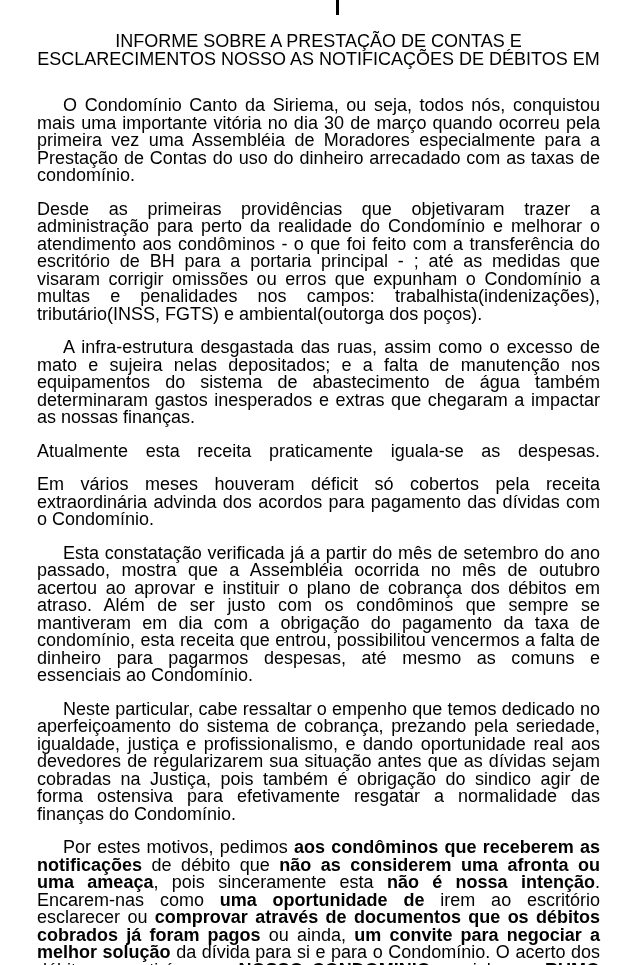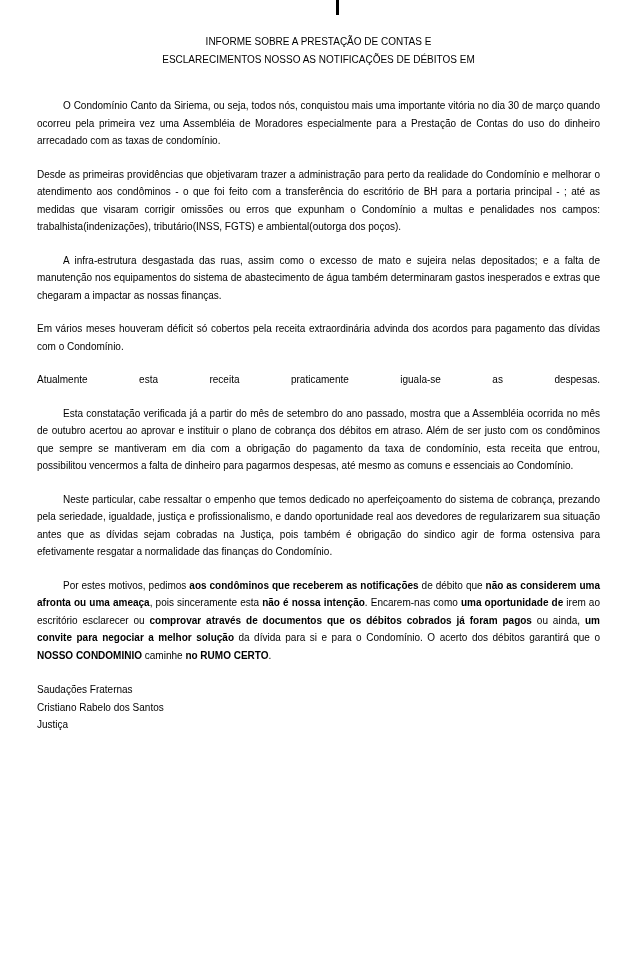--- a/index.html
+++ b/index.html
@@ -2,21 +2,21 @@
 <html><head>
 <meta charset="utf-8">
 <style>
   html, body { margin: 0; padding: 0; background: #ffffff; }
   .page {
     position: relative;
     width: 625px;
     height: 965px;
     background: #ffffff;
     font-family: "Liberation Sans", "DejaVu Sans", sans-serif;
-    font-size: 10px;
+    font-size: 18px;
     line-height: 17.5px;
     color: #000000;
     overflow: hidden;
   }
   .cursor-mark {
     position: absolute;
     left: 336px;
     top: 0;
     width: 3px;
     height: 15px;
@@ -46,22 +46,22 @@
   <div class="cursor-mark"></div>
   <div class="doc">
     <div class="title">
         <div class="title-line">INFORME SOBRE A PRESTAÇÃO DE CONTAS E</div>
         <div class="title-line">ESCLARECIMENTOS NOSSO AS NOTIFICAÇÕES DE DÉBITOS EM</div>
       </div>
     <div>
         <div class="blk indent"><span>O Condomínio Canto da Siriema, ou seja, todos nós, conquistou mais uma importante vitória no dia 30 de março quando ocorreu pela primeira vez uma Assembléia de Moradores especialmente para a Prestação de Contas do uso do dinheiro arrecadado com as taxas de condomínio.</span></div>
         <div class="blk"><span>Desde as primeiras providências que objetivaram trazer a administração para perto da realidade do Condomínio e melhorar o atendimento aos condôminos - o que foi feito com a transferência do escritório de BH para a portaria principal - ; até as medidas que visaram corrigir omissões ou erros que expunham o Condomínio a multas e penalidades nos campos: trabalhista(indenizações), tributário(INSS, FGTS) e ambiental(outorga dos poços).</span></div>
         <div class="blk indent"><span>A infra-estrutura desgastada das ruas, assim como o excesso de mato e sujeira nelas depositados; e a falta de manutenção nos equipamentos do sistema de abastecimento de água também determinaram gastos inesperados e extras que chegaram a impactar as nossas finanças.</span></div>
+        <div class="blk jlast"><span>Atualmente esta receita praticamente iguala-se as despesas.</span></div>
         <div class="blk"><span>Em vários meses houveram déficit só cobertos pela receita extraordinária advinda dos acordos para pagamento das dívidas com o Condomínio.</span></div>
-        <div class="blk jlast"><span>Atualmente esta receita praticamente iguala-se as despesas.</span></div>
         <div class="blk indent"><span>Esta constatação verificada já a partir do mês de setembro do ano passado, mostra que a Assembléia ocorrida no mês de outubro acertou ao aprovar e instituir o plano de cobrança dos débitos em atraso. Além de ser justo com os condôminos que sempre se mantiveram em dia com a obrigação do pagamento da taxa de condomínio, esta receita que entrou, possibilitou vencermos a falta de dinheiro para pagarmos despesas,  até mesmo as comuns e essenciais  ao Condomínio.</span></div>
         <div class="blk indent"><span>Neste particular, cabe ressaltar o empenho que temos dedicado no aperfeiçoamento do sistema de cobrança, prezando pela seriedade, igualdade, justiça e profissionalismo, e dando oportunidade real aos devedores de regularizarem sua situação antes que as dívidas sejam cobradas na Justiça, pois também é obrigação do sindico agir de forma ostensiva para efetivamente resgatar a normalidade das finanças do Condomínio.</span></div>
         <div class="blk indent"><span>Por estes motivos, pedimos </span><b>aos condôminos que receberem as notificações</b><span> de débito que </span><b>não as considerem uma afronta ou uma ameaça</b><span>, pois sinceramente esta </span><b>não é nossa intenção</b><span>. Encarem-nas como </span><b>uma oportunidade de</b><span> irem ao escritório esclarecer ou </span><b>comprovar através de documentos que os débitos cobrados já foram pagos</b><span> ou ainda, </span><b>um convite para negociar a melhor solução</b><span> da dívida para si e para o Condomínio. O acerto dos débitos garantirá que o </span><b>NOSSO CONDOMINIO</b><span> caminhe </span><b>no RUMO CERTO</b><span>.</span></div>
       </div>
     <div class="sig">
       <div>Saudações Fraternas</div>
       <div>Cristiano Rabelo dos Santos</div>
       <div>Justiça</div>
     </div>
   </div>

